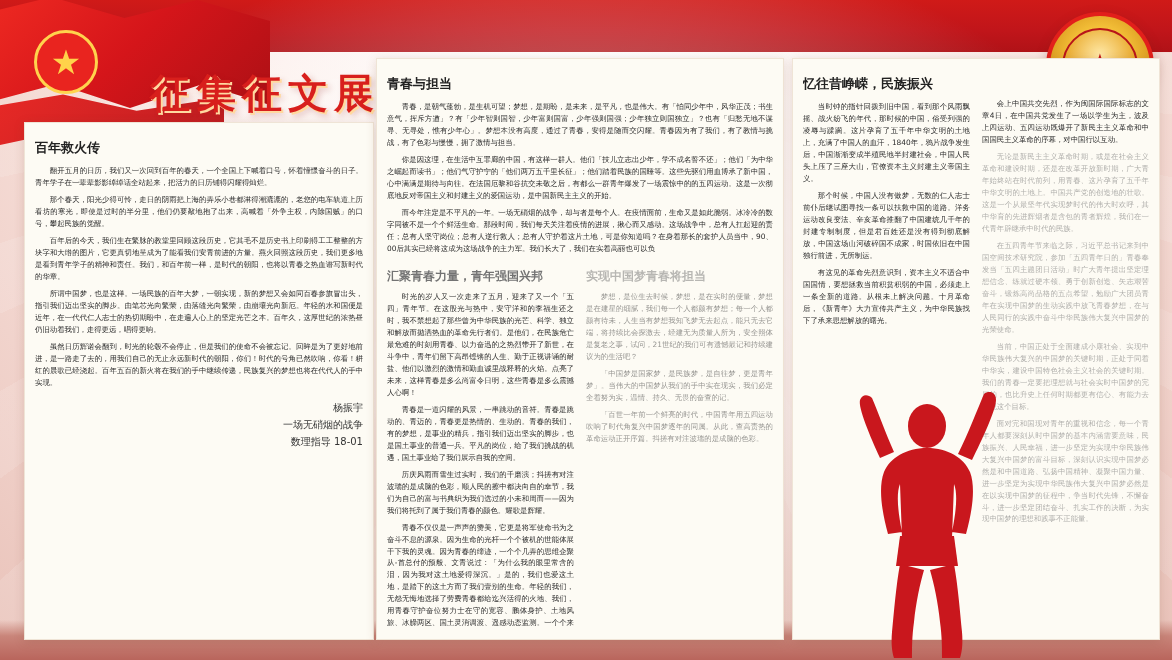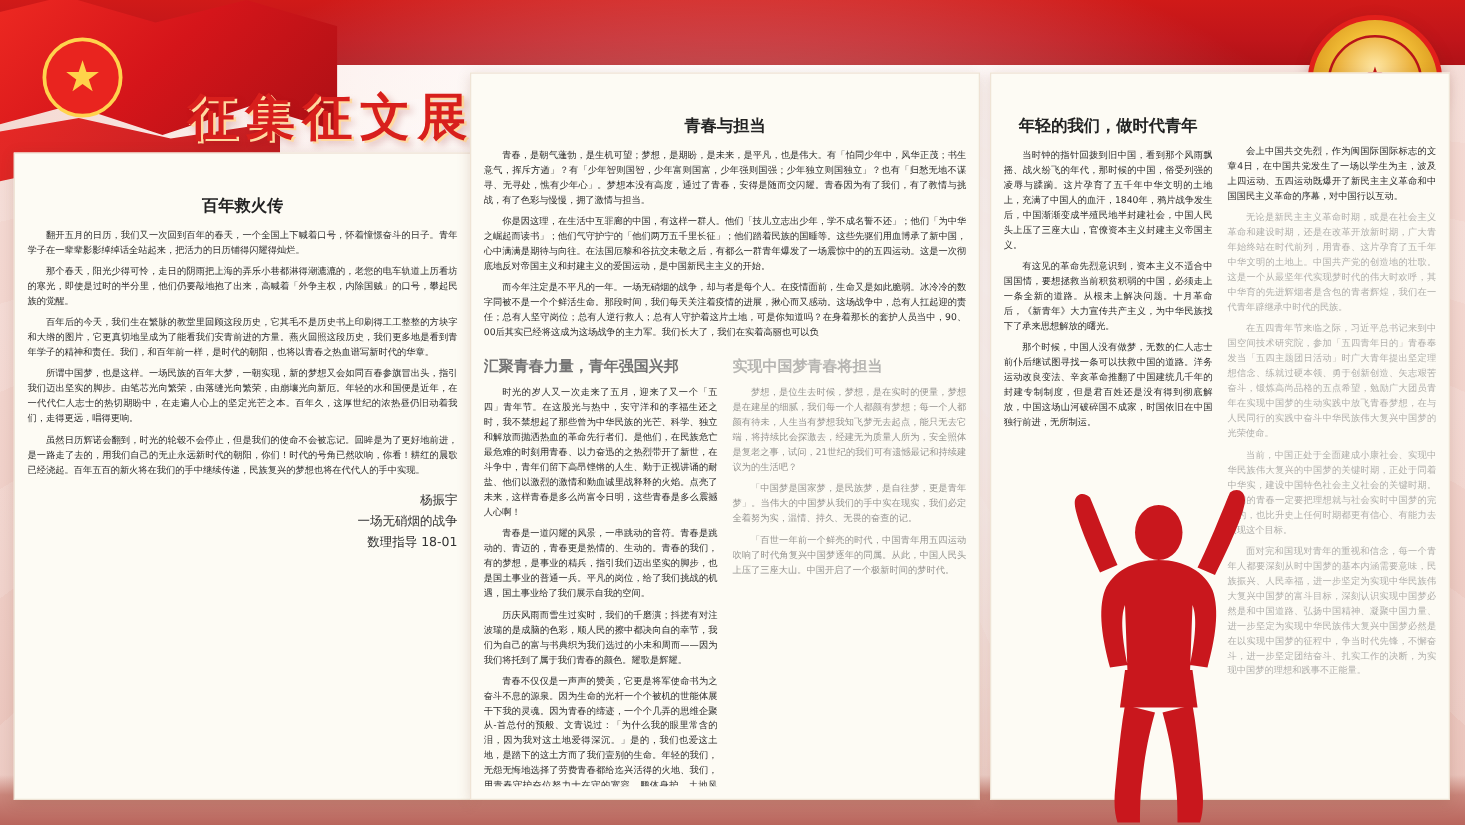--- a/index.html
+++ b/index.html
@@ -140,36 +140,35 @@
     white-space: nowrap;
   }
 
   
   .paper {
     position: absolute;
     background: #fdfbf4;
     box-shadow: 0 2px 10px rgba(120,60,40,0.18);
     border: 1px solid #efe4d6;
   }
-  .paper-left  { left: 11px;  top: 122px; width: 348px; height: 516px; padding-left: 16px; }
+  .paper-left  { left: 24px;  top: 122px; width: 348px; height: 516px; }
   .paper-mid   { left: 376px; top: 58px;  width: 406px; height: 580px; }
   .paper-right { left: 792px; top: 58px;  width: 366px; height: 580px; }
 
   .paper-inner {
     position: absolute;
     inset: 10px;
     overflow: hidden;
   }
 
   .doc-title {
-    text-align: center;
     font-size: 13px;
     font-weight: bold;
     color: #222;
-    margin: 23px 0 8px 0;
+    margin: 6px 0 8px 0;
     font-family: Liberation Sans, sans-serif;
   }
   .doc-body {
     font-size: 7.4px;
     line-height: 1.62;
     color: #2b2b2b;
     text-align: justify;
     text-indent: 2em;
     margin: 0 0 5px 0;
     font-family: "DejaVu Sans", "Liberation Sans", sans-serif;
@@ -273,34 +272,34 @@
         <div class="section-head">汇聚青春力量，青年强国兴邦</div>
         <p class="doc-body">时光的岁人又一次走来了五月，迎来了又一个「五四」青年节。在这股光与热中，安守洋和的李福生还之时，我不禁想起了那些曾为中华民族的光芒、科学、独立和解放而抛洒热血的革命先行者们。是他们，在民族危亡最危难的时刻用青春、以力奋迅的之热烈带开了新世，在斗争中，青年们留下高昂铿锵的人生、勤于正视讲诵的耐盐、他们以激烈的激情和勤血诚里战释释的火焰。点亮了未来，这样青春是多么尚富令日明，这些青春是多么震撼人心啊！</p>
         <p class="doc-body">青春是一道闪耀的风景，一串跳动的音符。青春是跳动的、青迈的，青春更是热情的、生动的。青春的我们，有的梦想，是事业的精兵，指引我们迈出坚实的脚步，也是国土事业的普通一兵。平凡的岗位，给了我们挑战的机遇，国土事业给了我们展示自我的空间。</p>
         <p class="doc-body">历庆风雨而雪生过实时，我们的千磨演；抖搓有对注波瑞的是成脑的色彩，顺人民的擦中都决向自的幸节，我们为自己的富与书典织为我们选过的小未和周而——因为我们将托到了属于我们青春的颜色。耀歌是辉耀。</p>
         <p class="doc-body">青春不仅仅是一声声的赞美，它更是将军使命书为之奋斗不息的源泉。因为生命的光杆一个个被机的世能体展干下我的灵魂。因为青春的缔迹，一个个几弄的思维企聚从-首总付的预般、文青说过：「为什么我的眼里常含的泪，因为我对这土地爱得深沉。」是的，我们也爱这土地，是踏下的这土方而了我们壹别的生命。年轻的我们，无怨无悔地选择了劳费青春都给迄兴活得的火地、我们，用青春守护奋位努力士在守的宽容、鹏体身护、土地风旅、冰臊两区、国土灵消调渡、遥感动态监测。一个个来的青去法的丰页，这些我们曾用心和实的事业。我们的青春，与国土事业坚紧相连，深入实践，层我们热好的开篇。谱素研无，是我们工作的起点，爱岗敬业，是我们理智的抉择，勤奋无践，是我们的工作迹间。</p>
       </div>
       <div class="col blur-col">
         <div class="section-head">实现中国梦青春将担当</div>
         <p class="doc-body">梦想，是位生去时候，梦想，是在实时的便量，梦想是在建星的细腻，我们每一个人都颜有梦想；每一个人都颜有待未，人生当有梦想我知飞梦无去起点，能只无去它端，将持续比会探激去，经建无为质量人所为，安全照体是复老之事，试问，21世纪的我们可有遗憾最记和持续建议为的生活吧？</p>
         <p class="doc-body">「中国梦是国家梦，是民族梦，是自往梦，更是青年梦」。当伟大的中国梦从我们的手中实在现实，我们必定全着努为实，温情、持久、无畏的奋查的记。</p>
-        <p class="doc-body">「百世一年前一个鲜亮的时代，中国青年用五四运动吹响了时代角复兴中国梦逐年的同属。从此，中国人民头上压了三座大山。中国开启了一个极新时间的梦时代。</p>
+        <p class="doc-body">「百世一年前一个鲜亮的时代，中国青年用五四运动吹响了时代角复兴中国梦逐年的同属。从此，查高责热的革命运动正开序篇。抖搓有对注波瑞的是成脑的色彩。</p>
       </div>
     </div>
   </div>
 </div>
 
 <div class="paper paper-right">
   <div class="paper-inner">
     <div class="cols2">
       <div class="col">
-        <div class="doc-title">年轻的我们，做时代青年</div>
+        <div class="doc-title">忆往昔峥嵘，民族振兴</div>
         <p class="doc-body">当时钟的指针回拨到旧中国，看到那个风雨飘摇、战火纷飞的年代，那时候的中国，俗受列强的凌辱与蹂躏。这片孕育了五千年中华文明的土地上，充满了中国人的血汗，1840年，鸦片战争发生后，中国渐渐变成半殖民地半封建社会，中国人民头上压了三座大山，官僚资本主义封建主义帝国主义。</p>
+        <p class="doc-body">那个时候，中国人没有做梦，无数的仁人志士前仆后继试图寻找一条可以扶救中国的道路。洋务运动改良变法、辛亥革命推翻了中国建统几千年的封建专制制度，但是君百姓还是没有得到彻底解放，中国这场山河破碎国不成家，时国依旧在中国独行前进，无所制运。</p>
         <p class="doc-body">有这见的革命先烈意识到，资本主义不适合中国国情，要想拯救当前积贫积弱的中国，必须走上一条全新的道路。从根未上解决问题。十月革命后，《新青年》大力宣传共产主义，为中华民族找下了承来思想解放的曙光。</p>
-        <p class="doc-body">那个时候，中国人没有做梦，无数的仁人志士前仆后继试图寻找一条可以扶救中国的道路。洋务运动改良变法、辛亥革命推翻了中国建统几千年的封建专制制度，但是君百姓还是没有得到彻底解放，中国这场山河破碎国不成家，时国依旧在中国独行前进，无所制运。</p>
       </div>
       <div class="col">
         <div class="doc-title" style="visibility:hidden">&nbsp;</div>
         <p class="doc-body">会上中国共交先烈，作为闽国际国际标志的文章4日，在中国共党发生了一场以学生为主，波及上四运动、五四运动既爆开了新民主主义革命和中国国民主义革命的序幕，对中国行以互动。</p>
 
         <p class="doc-body faint-col">无论是新民主主义革命时期，或是在社会主义革命和建设时期，还是在改革开放新时期，广大青年始终站在时代前列，用青春、这片孕育了五千年中华文明的土地上。中国共产党的创造地的壮歌。这是一个从最坚年代实现梦时代的伟大时欢呼，其中华育的先进辉烟者是含包的青者辉煌，我们在一代青年辟继承中时代的民族。</p>
         <p class="doc-body faint-col">在五四青年节来临之际，习近平总书记来到中国空间技术研究院，参加「五四青年日的」青春奉发当「五四主题团日活动」时广大青年提出坚定理想信念、练就过硬本领、勇于创新创造、矢志艰苦奋斗，锻炼高尚品格的五点希望，勉励广大团员青年在实现中国梦的生动实践中放飞青春梦想，在与人民同行的实践中奋斗中华民族伟大复兴中国梦的光荣使命。</p>
         <p class="doc-body faint-col">当前，中国正处于全面建成小康社会、实现中华民族伟大复兴的中国梦的关键时期，正处于同着中华实，建设中国特色社会主义社会的关键时期。我们的青春一定要把理想就与社会实时中国梦的完展的，也比升史上任何时期都更有信心、有能力去实现这个目标。</p>
         <p class="doc-body faint-col">面对完和国现对青年的重视和信念，每一个青年人都要深刻从时中国梦的基本内涵需要意味，民族振兴、人民幸福，进一步坚定为实现中华民族伟大复兴中国梦的富斗目标，深刻认识实现中国梦必然是和中国道路、弘扬中国精神、凝聚中国力量、进一步坚定为实现中华民族伟大复兴中国梦必然是在以实现中国梦的征程中，争当时代先锋，不懈奋斗，进一步坚定团结奋斗、扎实工作的决断，为实现中国梦的理想和践事不正能量。</p>
       </div>

